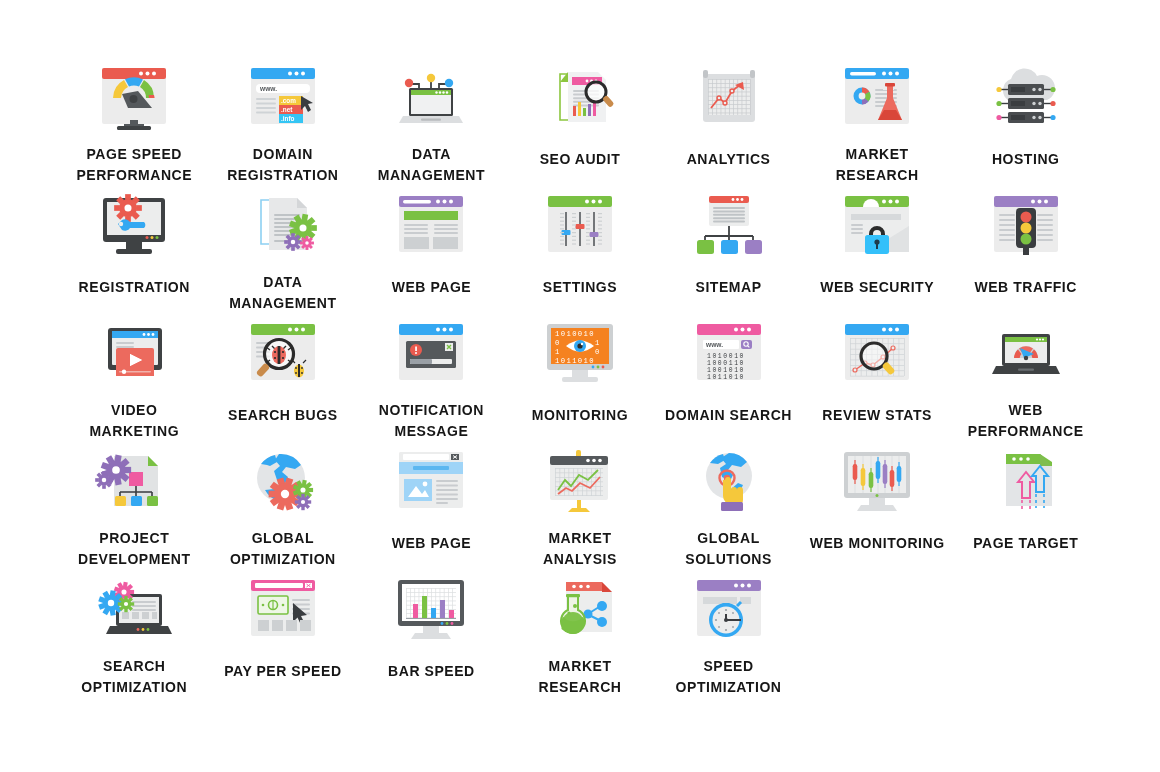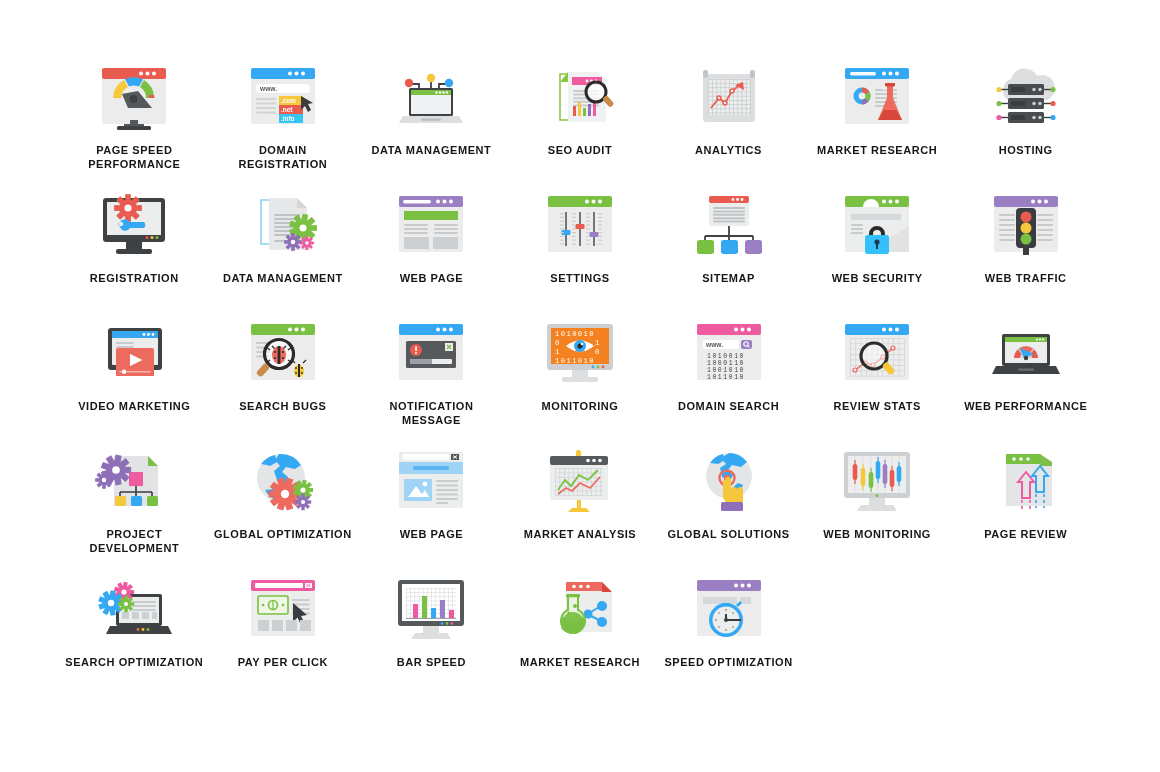--- a/index.html
+++ b/index.html
@@ -28,27 +28,27 @@
     flex-direction:column;
     align-items:center;
     justify-content:flex-start;
   }
   .art{
     width:96px;height:82px;
     display:flex;align-items:flex-start;justify-content:center;
   }
   .art svg{display:block;}
   .cap{
-    margin-top:3px;
-    font-size:11px;
+    margin-top:9px;
+    font-size:14px;
     letter-spacing:0.55px;
     font-weight:bold;
     color:#161616;
     text-align:center;
-    line-height:14px;
+    line-height:21px;
     max-width:140px;
     white-space:pre-line;
   }
 </style>
 </head>
 <body>
 
 <div class="sheet">
   <div class="grid" id="grid">
       <div class="cell">
@@ -844,21 +844,21 @@
             <circle cx="30" cy="17" r="1.8" fill="#ffffff"></circle>
             <circle cx="37" cy="17" r="1.8" fill="#ffffff"></circle>
             <circle cx="44" cy="17" r="1.8" fill="#ffffff"></circle>
             <path d="M56 12 L68 24 L56 24 Z" fill="#7fbd4f"></path>
             <path d="M34 40 L42 30 L50 40 L46 40 L46 56 L38 56 L38 40 Z" fill="none" stroke="#ef5ba1" stroke-width="2"></path>
             <path d="M48 34 L56 24 L64 34 L60 34 L60 50 L52 50 L52 34 Z" fill="none" stroke="#34a8f2" stroke-width="2"></path>
             <path d="M38 58 L38 70 M46 58 L46 70" stroke="#ef5ba1" stroke-width="1.6" stroke-dasharray="3 3"></path>
             <path d="M52 52 L52 66 M60 52 L60 66" stroke="#34a8f2" stroke-width="1.6" stroke-dasharray="3 3"></path>
           </svg>
         </div>
-        <div class="cap">PAGE REVIEW</div>
+        <div class="cap">PAGE TARGET</div>
       </div>
       <div class="cell">
         <div class="art">
           <svg width="84" height="76" viewBox="0 0 84 76">
             <rect x="24" y="24" width="46" height="32" rx="2" fill="#3f4244"></rect>
             <rect x="27" y="27" width="40" height="26" fill="#eceded"></rect>
             <rect x="40" y="31" width="24" height="2" rx="1" fill="#c9cccf"></rect>
             <rect x="40" y="35" width="24" height="2" rx="1" fill="#c9cccf"></rect>
             <rect x="40" y="39" width="24" height="2" rx="1" fill="#c9cccf"></rect>
             <rect x="30" y="42" width="7" height="7" fill="#cdd0d2"></rect>
@@ -922,21 +922,21 @@
             <rect x="51" y="33.5" width="18" height="2" rx="1" fill="#c9cccf"></rect>
             <rect x="51" y="38" width="18" height="2" rx="1" fill="#c9cccf"></rect>
             <rect x="51" y="42.5" width="18" height="2" rx="1" fill="#c9cccf"></rect>
             <path d="M52 33 L52 52 L56.5 47.5 L60 55 L63.5 53 L60 46 L66 45 Z" fill="#3a3d40"></path>
             <rect x="17" y="50" width="11" height="11" fill="#cdd0d2"></rect>
             <rect x="31" y="50" width="11" height="11" fill="#cdd0d2"></rect>
             <rect x="45" y="50" width="11" height="11" fill="#cdd0d2"></rect>
             <rect x="59" y="50" width="11" height="11" fill="#cdd0d2"></rect>
           </svg>
         </div>
-        <div class="cap">PAY PER CLICK</div>
+        <div class="cap">PAY PER SPEED</div>
       </div>
       <div class="cell">
         <div class="art">
           <svg width="84" height="76" viewBox="0 0 84 76">
             <rect x="9" y="10" width="66" height="46" rx="3" fill="#55595c"></rect>
             <rect x="13" y="14" width="58" height="37" fill="#ffffff"></rect>
             <rect x="17" y="18" width="0.7" height="30" fill="#dbdee0"></rect>
             <rect x="21.2" y="18" width="0.7" height="30" fill="#dbdee0"></rect>
             <rect x="25.4" y="18" width="0.7" height="30" fill="#dbdee0"></rect>
             <rect x="29.599999999999998" y="18" width="0.7" height="30" fill="#dbdee0"></rect>

